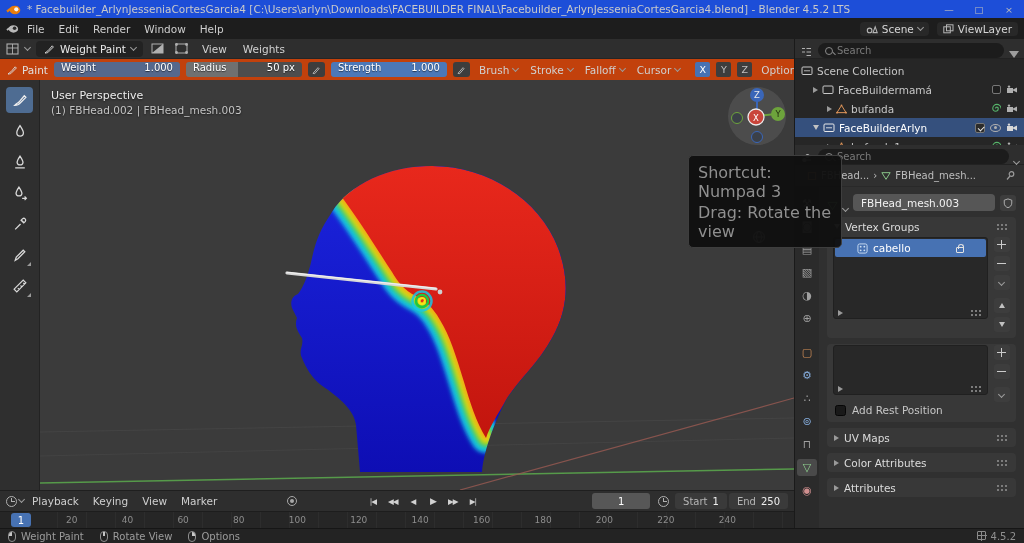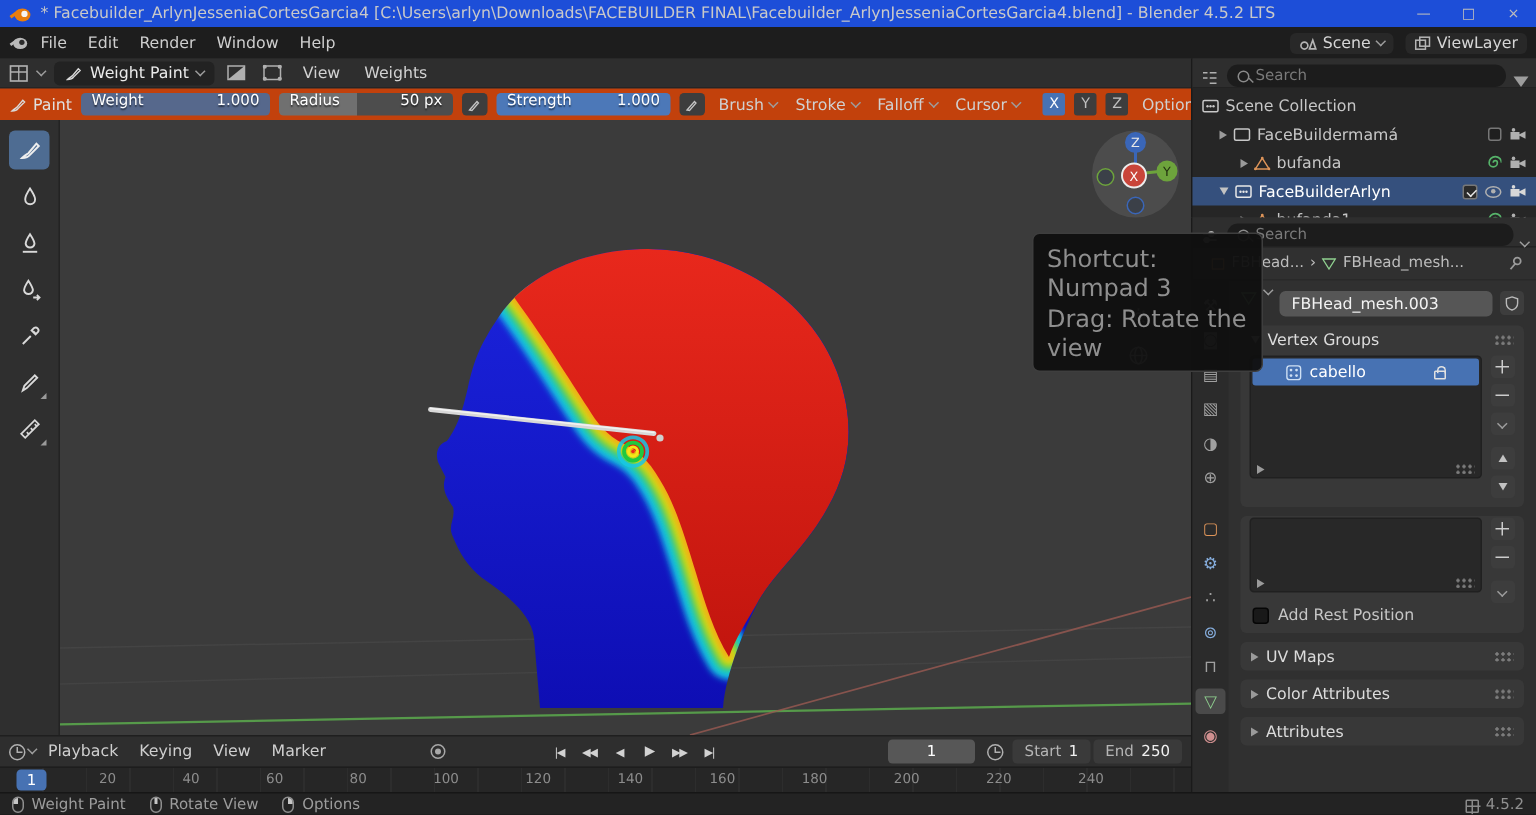--- a/index.html
+++ b/index.html
@@ -82,21 +82,21 @@
   .properties{position:absolute;left:794px;top:145px;width:230px;height:383px;background:#303030;border-left:1px solid #1a1a1a;
               display:flex;flex-direction:column;overflow:hidden}
   .props-breadcrumb{height:22px;display:flex;align-items:center;gap:4px;padding:0 8px 0 12px;font-size:10px;color:#bdbdbd;border-bottom:1px solid #292929}
   .props-body{flex:1;display:flex;min-height:0}
   .ptabs{width:24px;background:#2b2b2b;display:flex;flex-direction:column;align-items:center;padding-top:8px;gap:6px}
   .ptab{width:20px;height:17px;display:flex;align-items:center;justify-content:center;font-size:11px;color:#a0a0a0;border-radius:3px}
   .ptab.gap{margin-top:11px}
   .ptab.active{background:#4a4a4a}
   .c-orange{color:#dd9459}.c-blue{color:#86aede}.c-green{color:#8fd08f}.c-red{color:#d08f8f}
   .pcontent{flex:1;padding:7px 8px;display:flex;flex-direction:column;gap:6px;overflow:hidden}
-  .name-row{display:flex;align-items:flex-start;gap:5px}
+  .name-row{display:flex;align-items:flex-end;gap:5px}
   .name-field{flex:1;height:17px;background:#565656;border-radius:4px;display:flex;align-items:center;padding:0 8px;color:#f2f2f2;font-size:10.5px}
   .small-sq-btn{width:16px;height:16px;background:#3d3d3d;border-radius:3px;display:flex;align-items:center;justify-content:center}
 
   .panel{background:#383838;border-radius:4px;flex:none}
   .panel-h{height:19px;display:flex;align-items:center;gap:5px;padding:0 7px;font-size:10.5px;color:#dcdcdc}
   .panel-h .grip{margin-left:auto}
   .panel-body{padding:1px 6px 6px}
   .vg-wrap{display:flex}
   .uilist{flex:1;background:#282828;border:1px solid #202020;border-radius:3px;padding:1px;position:relative}
   .vg-list{height:82px}
@@ -125,21 +125,21 @@
   .tl-ruler{position:relative;height:17px;background:#262626;border-top:1px solid #1d1d1d;
             background-image:repeating-linear-gradient(90deg,transparent 0 28px,#2d2d2d 28px 29px)}
   .ticks{position:absolute;left:66px;right:58px;top:3px;display:flex;justify-content:space-between;font-size:9px;color:#8d8d8d}
   .playhead{position:absolute;left:11px;top:1px;height:14px;min-width:20px;padding:0 4px;background:#4772b3;border-radius:3px;
             color:#fff;font-size:10px;display:flex;align-items:center;justify-content:center}
 
   
   .statusbar{position:absolute;left:0;top:528px;width:1024px;height:15px;background:#232323;border-top:1px solid #161616;
              display:flex;align-items:center;gap:16px;padding:0 8px;font-size:10px;color:#9c9c9c}
   .sb-item{display:flex;align-items:center;gap:5px}
-  .sb-right{margin-left:auto;display:flex;align-items:flex-end;gap:5px;color:#8f8f8f}
+  .sb-right{margin-left:auto;display:flex;align-items:flex-start;gap:5px;color:#8f8f8f}
 
   
   .chev{width:5px;height:5px;border-right:1.3px solid #9d9d9d;border-bottom:1.3px solid #9d9d9d;
         transform:rotate(45deg);margin-top:-3px;flex:none}
   .tri-r{width:0;height:0;border-left:5px solid #9a9a9a;border-top:3.5px solid transparent;border-bottom:3.5px solid transparent;flex:none}
   .tri-d{width:0;height:0;border-top:5px solid #c2c2c2;border-left:3.5px solid transparent;border-right:3.5px solid transparent;flex:none}
   .tri-u-s{width:0;height:0;border-bottom:5px solid #c2c2c2;border-left:3.5px solid transparent;border-right:3.5px solid transparent}
   .tri-d-s{width:0;height:0;border-top:5px solid #c2c2c2;border-left:3.5px solid transparent;border-right:3.5px solid transparent}
   .grip{width:13px;height:7px;background-image:radial-gradient(#7c7c7c 1px,transparent 1.2px);background-size:4px 4px;flex:none}
   .ic-plus{position:relative;width:9px;height:9px}
@@ -396,20 +396,24 @@
           </g>
         </g>
         <g>
           <line x1="247" y1="193" x2="396" y2="209" stroke="#d8d8d8" stroke-width="3.2" stroke-linecap="round"></line>
           <line x1="247" y1="192.3" x2="396" y2="208.3" stroke="#f2f2f2" stroke-width="1" stroke-linecap="round"></line>
           <circle cx="400" cy="212" r="2.4" fill="#cfcfcf"></circle>
         </g>
       </g>
     </svg>
 
+    <div class="vp-overlay">
+      <div class="l1">User Perspective</div>
+      <div class="l2">(1) FBHead.002 | FBHead_mesh.003</div>
+    </div>
 
     
     <div class="gizmo">
       <svg width="62" height="62" viewBox="0 0 62 62">
         <circle cx="31" cy="31" r="29" fill="rgba(255,255,255,0.09)"></circle>
         <line x1="31" y1="31" x2="31" y2="12" stroke="#3a66b8" stroke-width="2"></line>
         <line x1="31" y1="31" x2="50" y2="29" stroke="#6da33c" stroke-width="2"></line>
         <g>
           <circle cx="31" cy="10" r="7" fill="#3a66b8"></circle>
           <text x="31" y="13" fill="#e8e8e8">Z</text>

